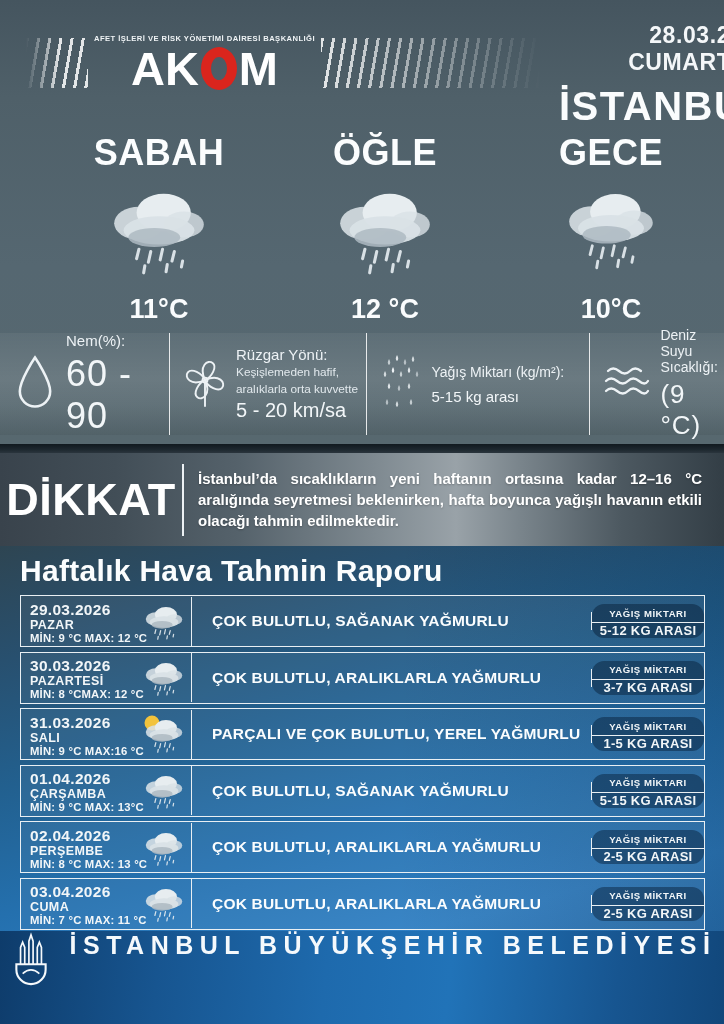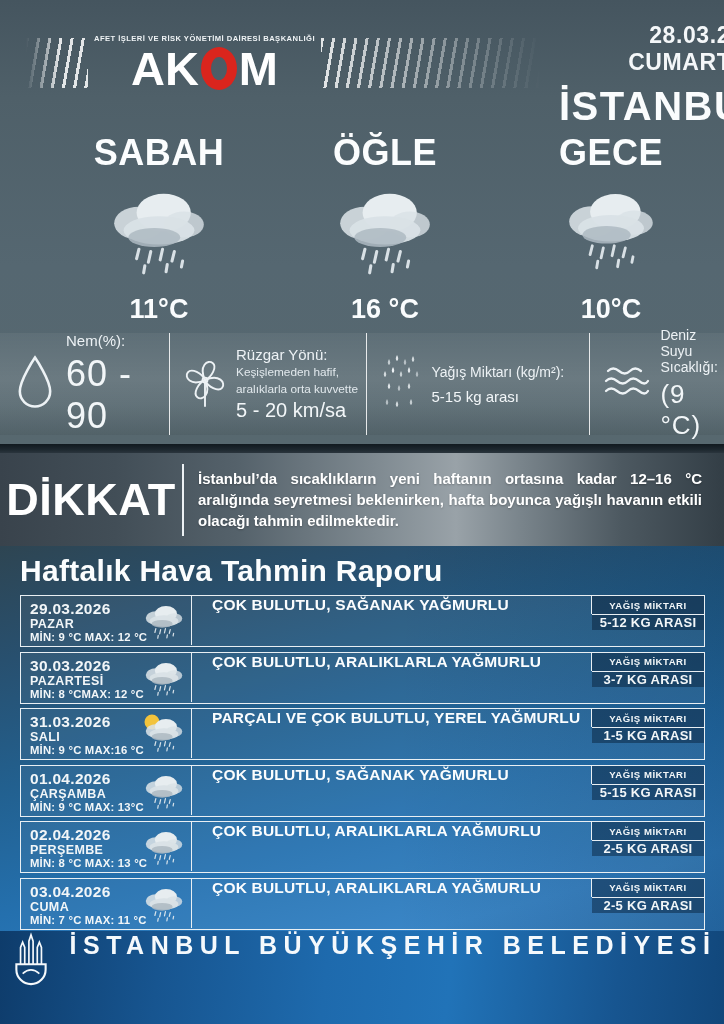--- a/index.html
+++ b/index.html
@@ -62,34 +62,34 @@
   
   .weekly{
     height:385px;
     background:
       linear-gradient(90deg,rgba(0,0,0,0) 55%,rgba(5,25,45,.22) 100%),
       linear-gradient(165deg,#2E4552 0%,#28506F 20%,#22608F 42%,#2470AE 64%,#2F7FC4 86%,#2B77BB 100%);
   }
   .weekly-title{padding:8px 0 0 20px;font-size:30px;font-weight:800;letter-spacing:.3px;color:#FBFDFE;}
   .wtable{margin:7px 19px 0 20px;}
   .wrow{
-    display:flex;align-items:flex-start;height:50px;border:1.6px solid #E9EFF3;
+    display:flex;align-items:center;height:50px;border:1.6px solid #E9EFF3;
     background:rgba(255,255,255,.055);
   }
   .wrow + .wrow{margin-top:4.6px;}
   .c-date{position:relative;width:157px;flex:0 0 auto;padding:4px 4px 2px 9px;border-right:1.6px solid #E9EFF3;display:flex;flex-direction:column;justify-content:space-between;}
   .d-date{font-size:15.5px;font-weight:700;letter-spacing:.3px;}
   .d-day{font-size:12.5px;font-weight:700;letter-spacing:.4px;margin-top:-1px;}
   .d-minmax{font-size:11.3px;font-weight:700;letter-spacing:.2px;white-space:nowrap;}
   .row-icon{position:absolute;right:3px;top:3px;width:48px;height:42px;}
   .row-icon .sun-svg{display:none;position:absolute;left:2px;top:0;}
   .row-icon.icon-sun-rain .sun-svg{display:block;}
   .row-icon .cloud-svg{position:absolute;left:0;top:0;}
   .c-desc{flex:1;display:flex;align-items:center;padding-left:20px;border-right:1.6px solid #E9EFF3;font-size:15.5px;font-weight:700;letter-spacing:.2px;color:#FBFDFE;}
-  .c-prec{width:112px;flex:0 0 auto;display:flex;flex-direction:column;background:rgba(3,22,44,.42);}
+  .c-prec{width:112px;flex:0 0 auto;display:flex;flex-direction:column;background:rgba(3,22,44,.42);border-radius:12px;}
   .p-head{height:18px;border-bottom:1.6px solid #E9EFF3;display:flex;align-items:center;justify-content:center;font-size:9.6px;font-weight:700;letter-spacing:.5px;}
   .p-val{flex:1;display:flex;align-items:center;justify-content:center;font-size:13px;font-weight:700;letter-spacing:.3px;}
   
   .footer{
     height:93px;display:flex;justify-content:center;gap:16px;
     background:linear-gradient(96deg,#0E3C6B 0%,#175590 22%,#1E6AAD 45%,#2173B8 62%,#175590 85%,#11477B 100%);
   }
   .footer-org{font-size:25px;font-weight:800;letter-spacing:6.5px;color:#F5F9FC;white-space:nowrap;}
   .defs{position:absolute;width:0;height:0;overflow:hidden;}
 </style>
@@ -152,21 +152,21 @@
         </div>
         <div class="period-temp">11°C</div>
       </div>
       <div class="period">
         <div class="period-label">ÖĞLE</div>
         <div class="period-icon">
           <svg width="118" height="100" viewBox="0 0 100 84">
               <use href="#cloud-rain"></use>
             </svg>
         </div>
-        <div class="period-temp">16 °C</div>
+        <div class="period-temp">12 °C</div>
       </div>
       <div class="period">
         <div class="period-label">GECE</div>
         <div class="period-icon">
           <svg width="110" height="96" viewBox="0 0 100 84">
               <use href="#cloud-rain"></use>
             </svg>
         </div>
         <div class="period-temp">10°C</div>
       </div>

